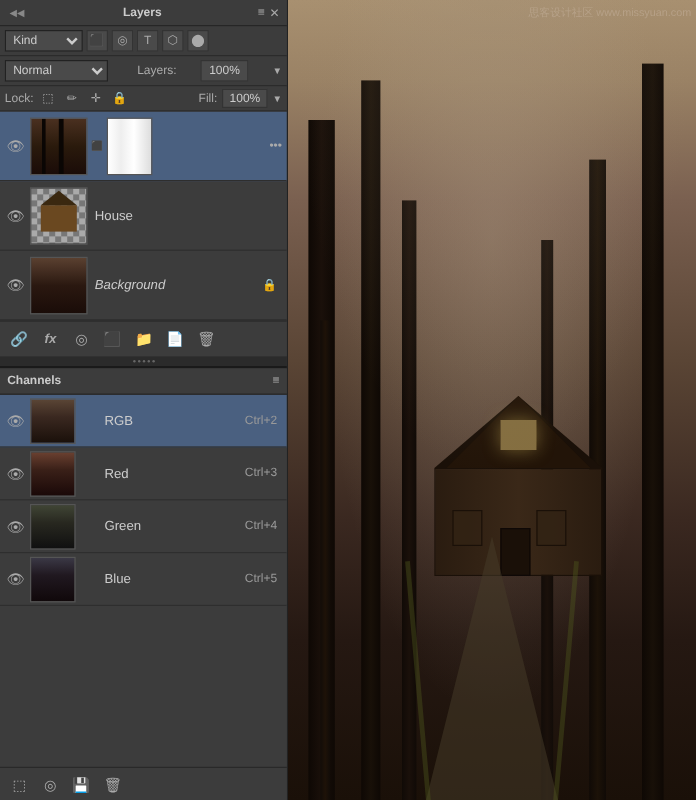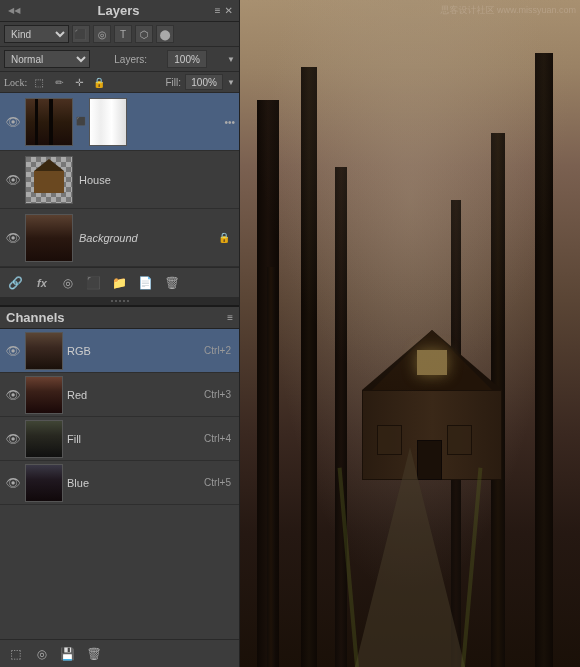--- a/index.html
+++ b/index.html
@@ -35,21 +35,21 @@
       display: flex;
       align-items: center;
       justify-content: space-between;
       background: #3c3c3c;
       padding: 3px 6px;
       border-bottom: 1px solid #222;
       height: 22px;
     }
 
     .panel-header-title {
-      font-size: 13px;
+      font-size: 10px;
       font-weight: bold;
       color: #ccc;
     }
 
     .panel-header-icons {
       display: flex;
       gap: 4px;
       align-items: center;
     }
 
@@ -139,21 +139,20 @@
       align-items: center;
       padding: 2px 4px;
       gap: 4px;
       background: #3c3c3c;
       border-bottom: 1px solid #292929;
     }
 
     .lock-label {
       font-size: 10px;
       color: #aaa;
-      font-family: Liberation Serif, serif;
     }
 
     .lock-icon {
       width: 16px;
       height: 16px;
       display: flex;
       align-items: center;
       justify-content: center;
       color: #aaa;
       font-size: 10px;
@@ -329,21 +328,21 @@
       height: 38px;
       border: 1px solid #555;
       overflow: hidden;
       flex-shrink: 0;
       background: #555;
       margin-left: 3px;
     }
 
     .channel-name {
       flex: 1;
-      padding-left: 4px;
+      padding-left: 24px;
       font-size: 11px;
       color: #ccc;
     }
 
     .channel-shortcut {
       font-size: 10px;
       color: #999;
       margin-right: 4px;
     }
 
@@ -666,21 +665,21 @@
         </div>
         <span class="channel-name">Red</span>
         <span class="channel-shortcut">Ctrl+3</span>
       </div>
 
       <div class="channel-item">
         <div class="channel-visibility">👁</div>
         <div class="channel-thumb">
           <div class="thumb-channel-green"></div>
         </div>
-        <span class="channel-name">Fill</span>
+        <span class="channel-name">Green</span>
         <span class="channel-shortcut">Ctrl+4</span>
       </div>
 
       <div class="channel-item">
         <div class="channel-visibility">👁</div>
         <div class="channel-thumb">
           <div class="thumb-channel-blue"></div>
         </div>
         <span class="channel-name">Blue</span>
         <span class="channel-shortcut">Ctrl+5</span>

